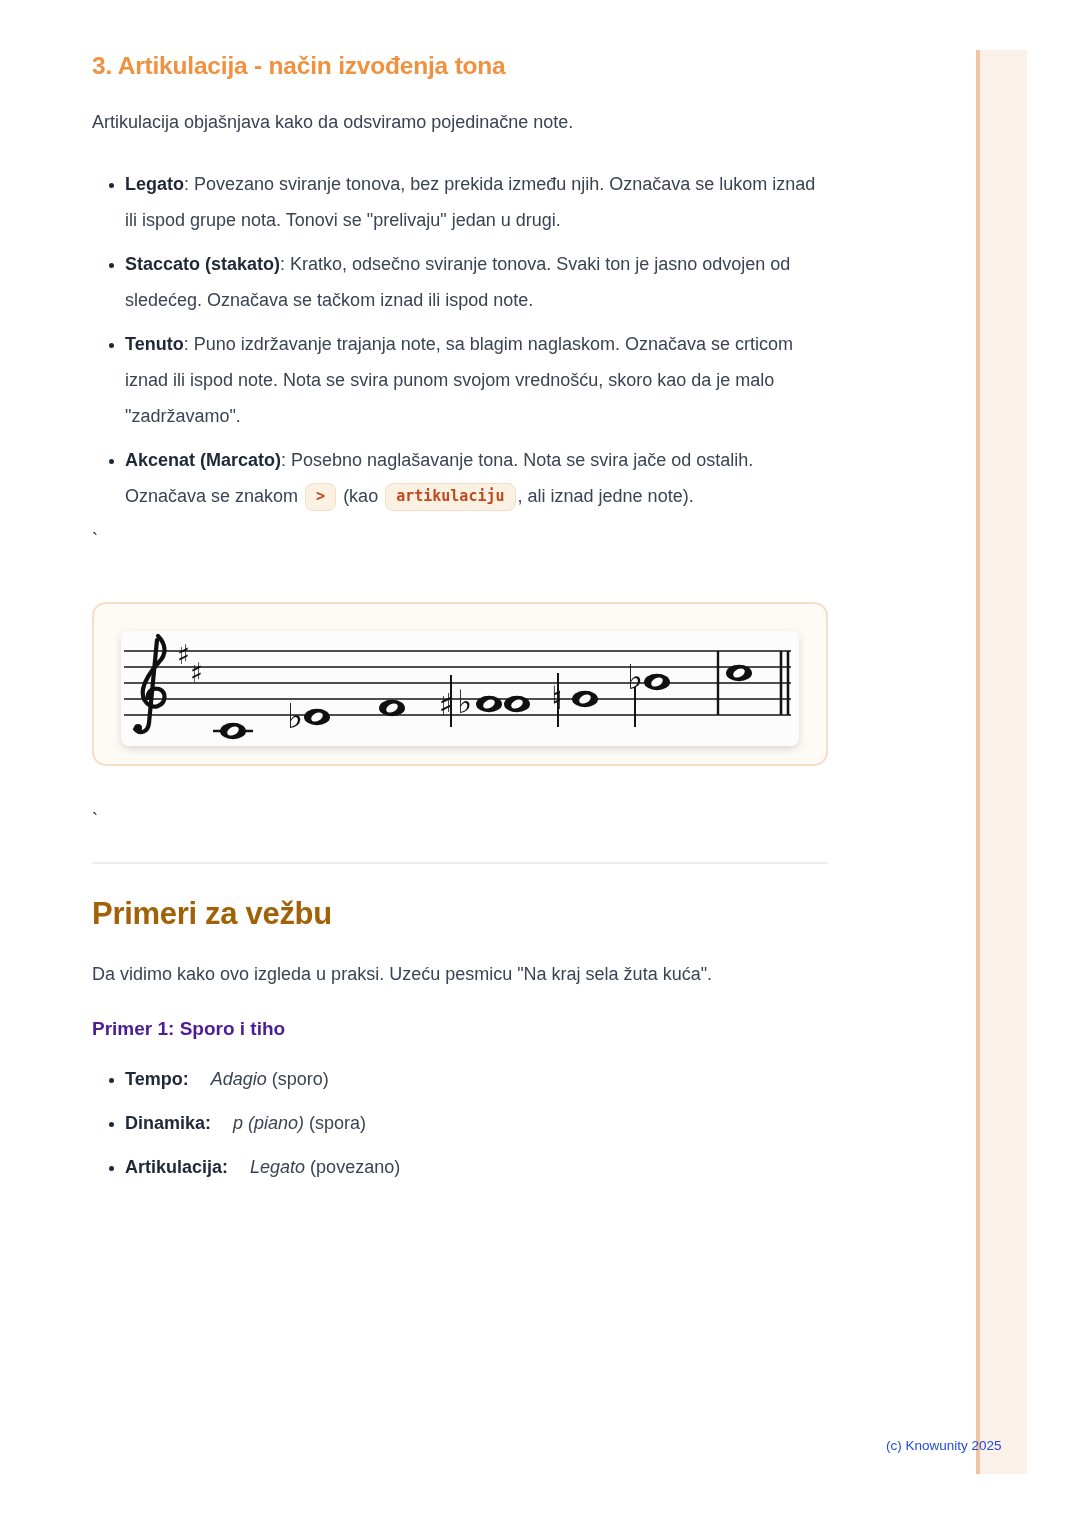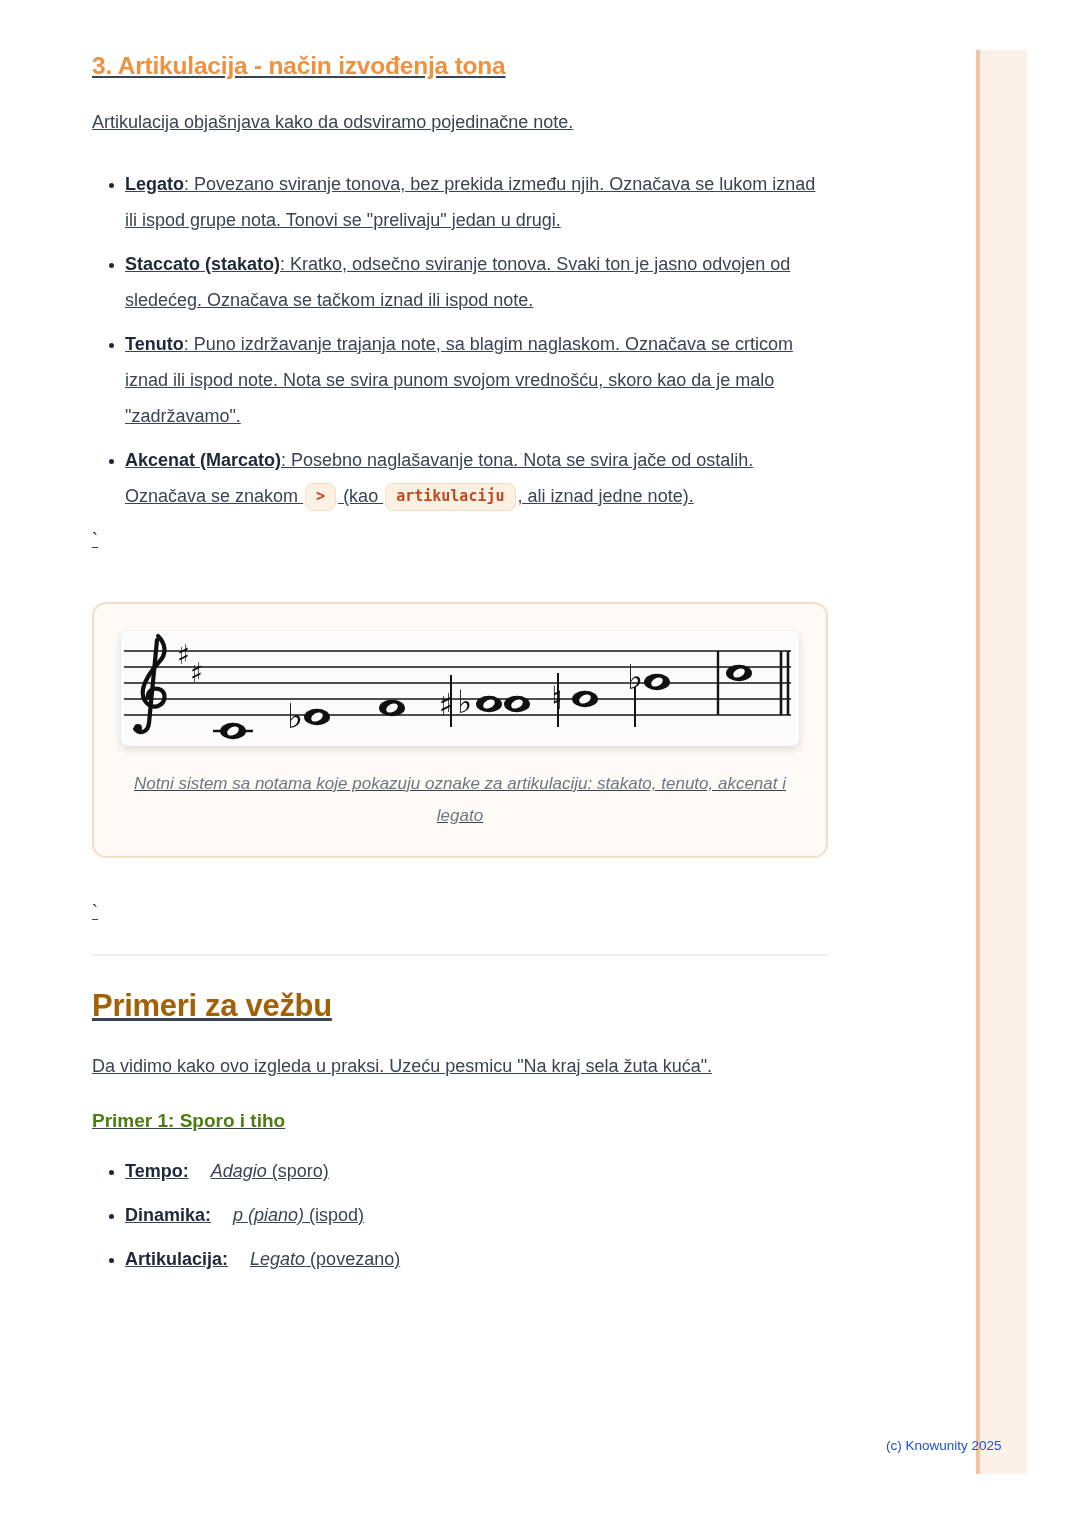--- a/index.html
+++ b/index.html
@@ -13,21 +13,21 @@
     overflow:hidden;
   }
   .stripe {
     position:absolute; left:976px; top:50px;
     width:51px; height:1424px;
     background:#FCF1E8;
     border-left:4px solid #F1C4A2;
     z-index:0;
   }
   .content {
-    position:absolute; left:92px; top:0; width:736px; z-index:1;text-decoration:underline;
+    position:absolute; left:92px; top:0; width:736px; z-index:1;
   }
   h3.sec {
     margin:52px 0 0; font-size:24.5px; font-weight:700;
     color:#F0913F; letter-spacing:-0.2px;
   }
   p.body { font-size:18px; line-height:36px; margin:24px 0 0; }
   strong.term { color:#1E2838; font-weight:700; }
   ul.art { list-style:disc; margin:26px 0 0; padding-left:33px; }
   ul.art li { font-size:18px; line-height:36px; margin-bottom:8px; }
   ul.art li::marker { color:#1E2838; font-size:15px; }
@@ -54,21 +54,21 @@
   }
   figcaption {
     margin:22px 8px 6px; text-align:center; font-style:italic;
     font-size:17px; line-height:32px; color:#6E7683;
   }
   hr.div { border:none; border-top:2px solid #ECEDEF; margin:24px 0 0; }
   h2.prac {
     margin:32px 0 0; font-size:31px; font-weight:700;
     color:#a16207; letter-spacing:-0.3px;
   }
-  .subhead { margin:26px 0 0; font-size:19px; font-weight:700; color:#4d7c0f; }
+  .subhead { margin:26px 0 0; font-size:19px; font-weight:700; color:#4c1d95; }
   ul.plain { list-style:disc; margin:24px 0 0; padding-left:33px; }
   ul.plain li { font-size:18px; line-height:30px; margin-bottom:14px; }
   ul.plain li::marker { color:#1E2838; font-size:15px; }
   em.it { font-style:italic; margin-left:22px; }
   p.just { text-align:justify; margin-top:22px; }
   .footer {
     position:absolute; left:886px; top:1438px;
     font-size:13.5px; color:#1d4ed8; z-index:3;
   }
   svg text { font-family:"DejaVu Sans",sans-serif; }
@@ -167,35 +167,34 @@
             </g>
         </g>
 
         <g stroke="#141414">
           <line x1="597" y1="20" x2="597" y2="84" stroke-width="2.4"></line>
           <line x1="660" y1="20" x2="660" y2="84" stroke-width="2.6"></line>
           <line x1="667" y1="20" x2="667" y2="84" stroke-width="2.6"></line>
         </g>
       </svg>
     </div>
-    <figcaption>Notni sistem sa notama koje pokazuju oznake za artikulaciju: stakato, tenuto, akcenat i legato</figcaption>
   </figure>
 
   <p class="stray second">`</p>
 
   <hr class="div">
 
   <h2 class="prac">Primeri za vežbu</h2>
 
   <p class="body">Da vidimo kako ovo izgleda u praksi. Uzeću pesmicu "Na kraj sela žuta kuća".</p>
 
   <p class="subhead">Primer 1: Sporo i tiho</p>
 
   <ul class="plain">
     <li><strong class="term">Tempo:</strong><em class="it">Adagio</em><span> (sporo)</span></li>
-    <li><strong class="term">Dinamika:</strong><em class="it">p (piano)</em><span> (ispod)</span></li>
+    <li><strong class="term">Dinamika:</strong><em class="it">p (piano)</em><span> (spora)</span></li>
     <li><strong class="term">Artikulacija:</strong><em class="it">Legato</em><span> (povezano)</span></li>
   </ul>
 
 
 </main>
 
 <div class="footer">(c) Knowunity 2025</div>
 
 </body></html>

